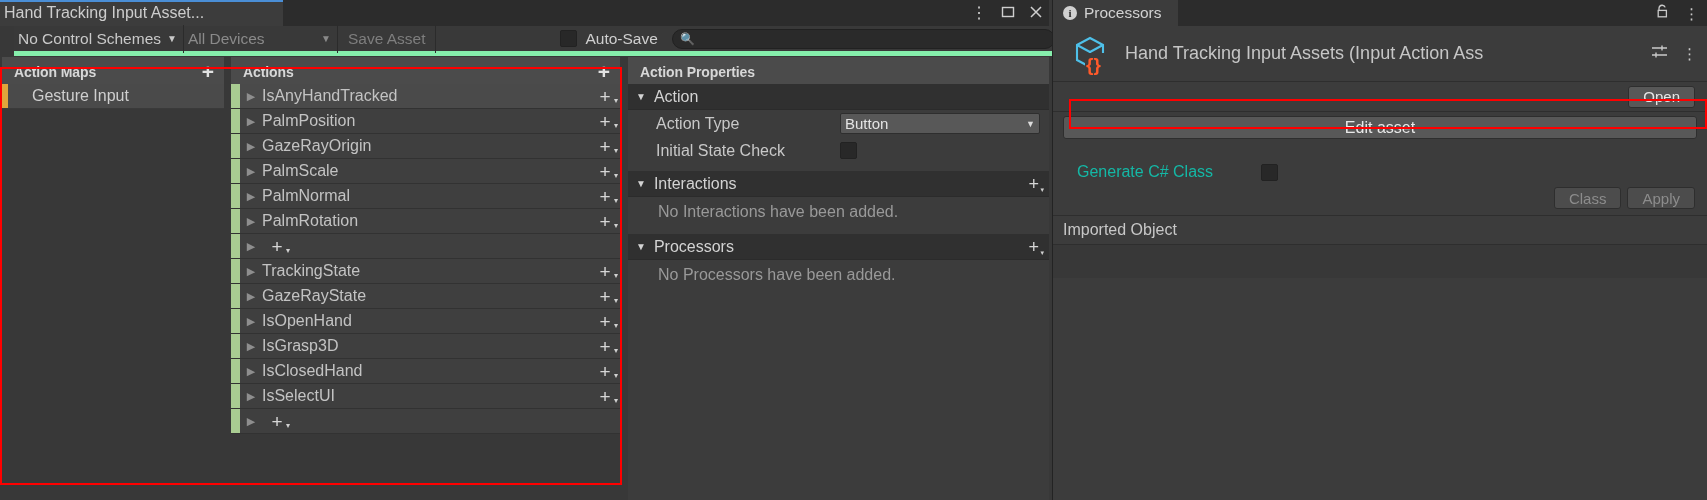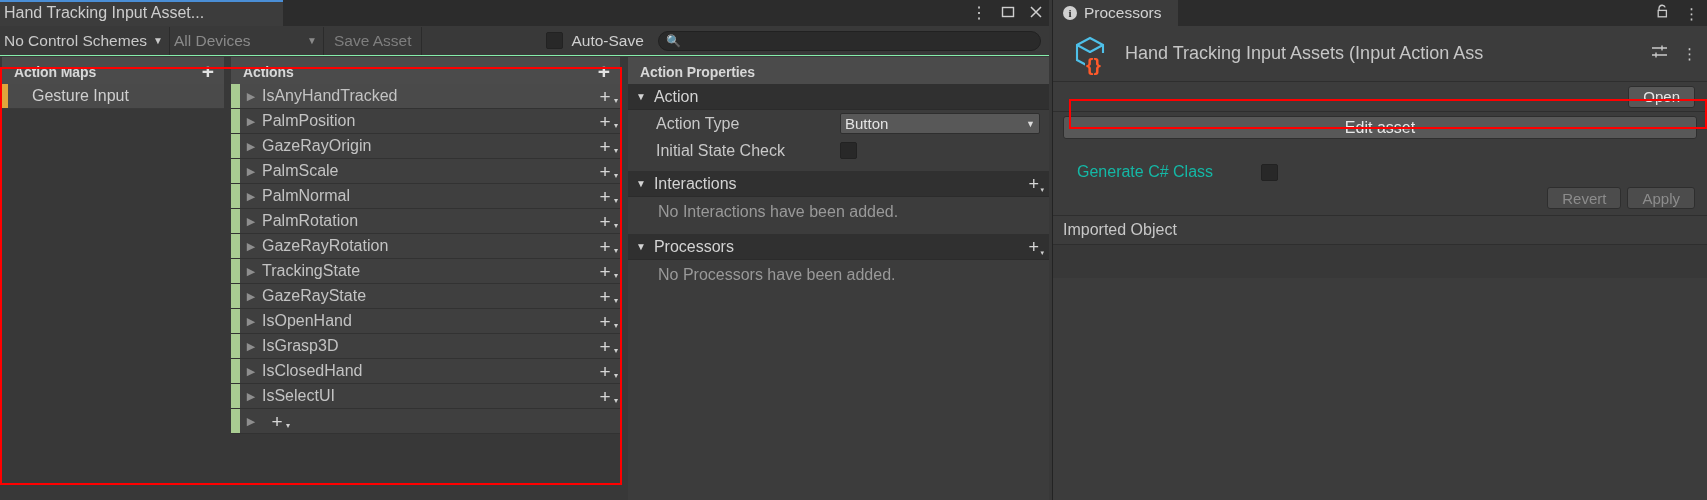--- a/index.html
+++ b/index.html
@@ -35,23 +35,23 @@
   }
   .win-btns {
     position: absolute; right: 6px; top: 2px; height: 22px;
     display: flex; align-items: center; gap: 14px;
     color: #cfcfcf;
   }
   .wb { cursor: default; line-height: 1; }
 
   
   .toolbar {
-    position: absolute; left: 0; top: 26px; width: 1049px; height: 30px;
+    position: absolute; left: 14px; top: 26px; width: 1049px; height: 30px;
     background: #393939;
-    border-bottom: 1px solid #86efac;
+    border-bottom: 5px solid #86efac;
     display: flex; align-items: center;
   }
   .tb-pop {
     height: 28px; display: flex; align-items: center;
     color: #c9c9c9; font-size: 15.5px;
     padding: 0 6px 0 4px; border-right: 1px solid #2b2b2b;
     white-space: nowrap;
   }
   .tb-pop .caret { margin-left: 6px; font-size: 10px; color: #c9c9c9; }
   .tb-pop.dim { color: #8a8a8a; }
@@ -345,21 +345,20 @@
             </div>
             <div class="act-row">
               <span class="act-green"></span>
               <span class="act-tri">▶</span>
               <span class="act-name">PalmRotation</span>
               <span class="act-plus">+</span>
             </div>
             <div class="act-row">
               <span class="act-green"></span>
               <span class="act-tri">▶</span>
-              <span class="act-name">GazeRayRotation</span>
               <span class="act-plus">+</span>
             </div>
             <div class="act-row">
               <span class="act-green"></span>
               <span class="act-tri">▶</span>
               <span class="act-name">TrackingState</span>
               <span class="act-plus">+</span>
             </div>
             <div class="act-row">
               <span class="act-green"></span>
@@ -488,21 +487,21 @@
 
     <div class="insp-body">
       <div class="edit-asset-wrap">
         <div class="edit-asset">Edit asset</div>
       </div>
       <div class="gen-row">
         <span class="lbl">Generate C# Class</span>
         <span class="chk"></span>
       </div>
       <div class="revert-apply">
-        <span class="btn dis">Revert</span>
+        <span class="btn dis">Class</span>
         <span class="btn dis">Apply</span>
       </div>
       <div class="imported">Imported Object</div>
     </div>
 
     <div class="insp-rest"></div>
   </div>
 
   <div class="redbox" id="redbox-left"></div>
   <div class="redbox" id="redbox-edit"></div>

